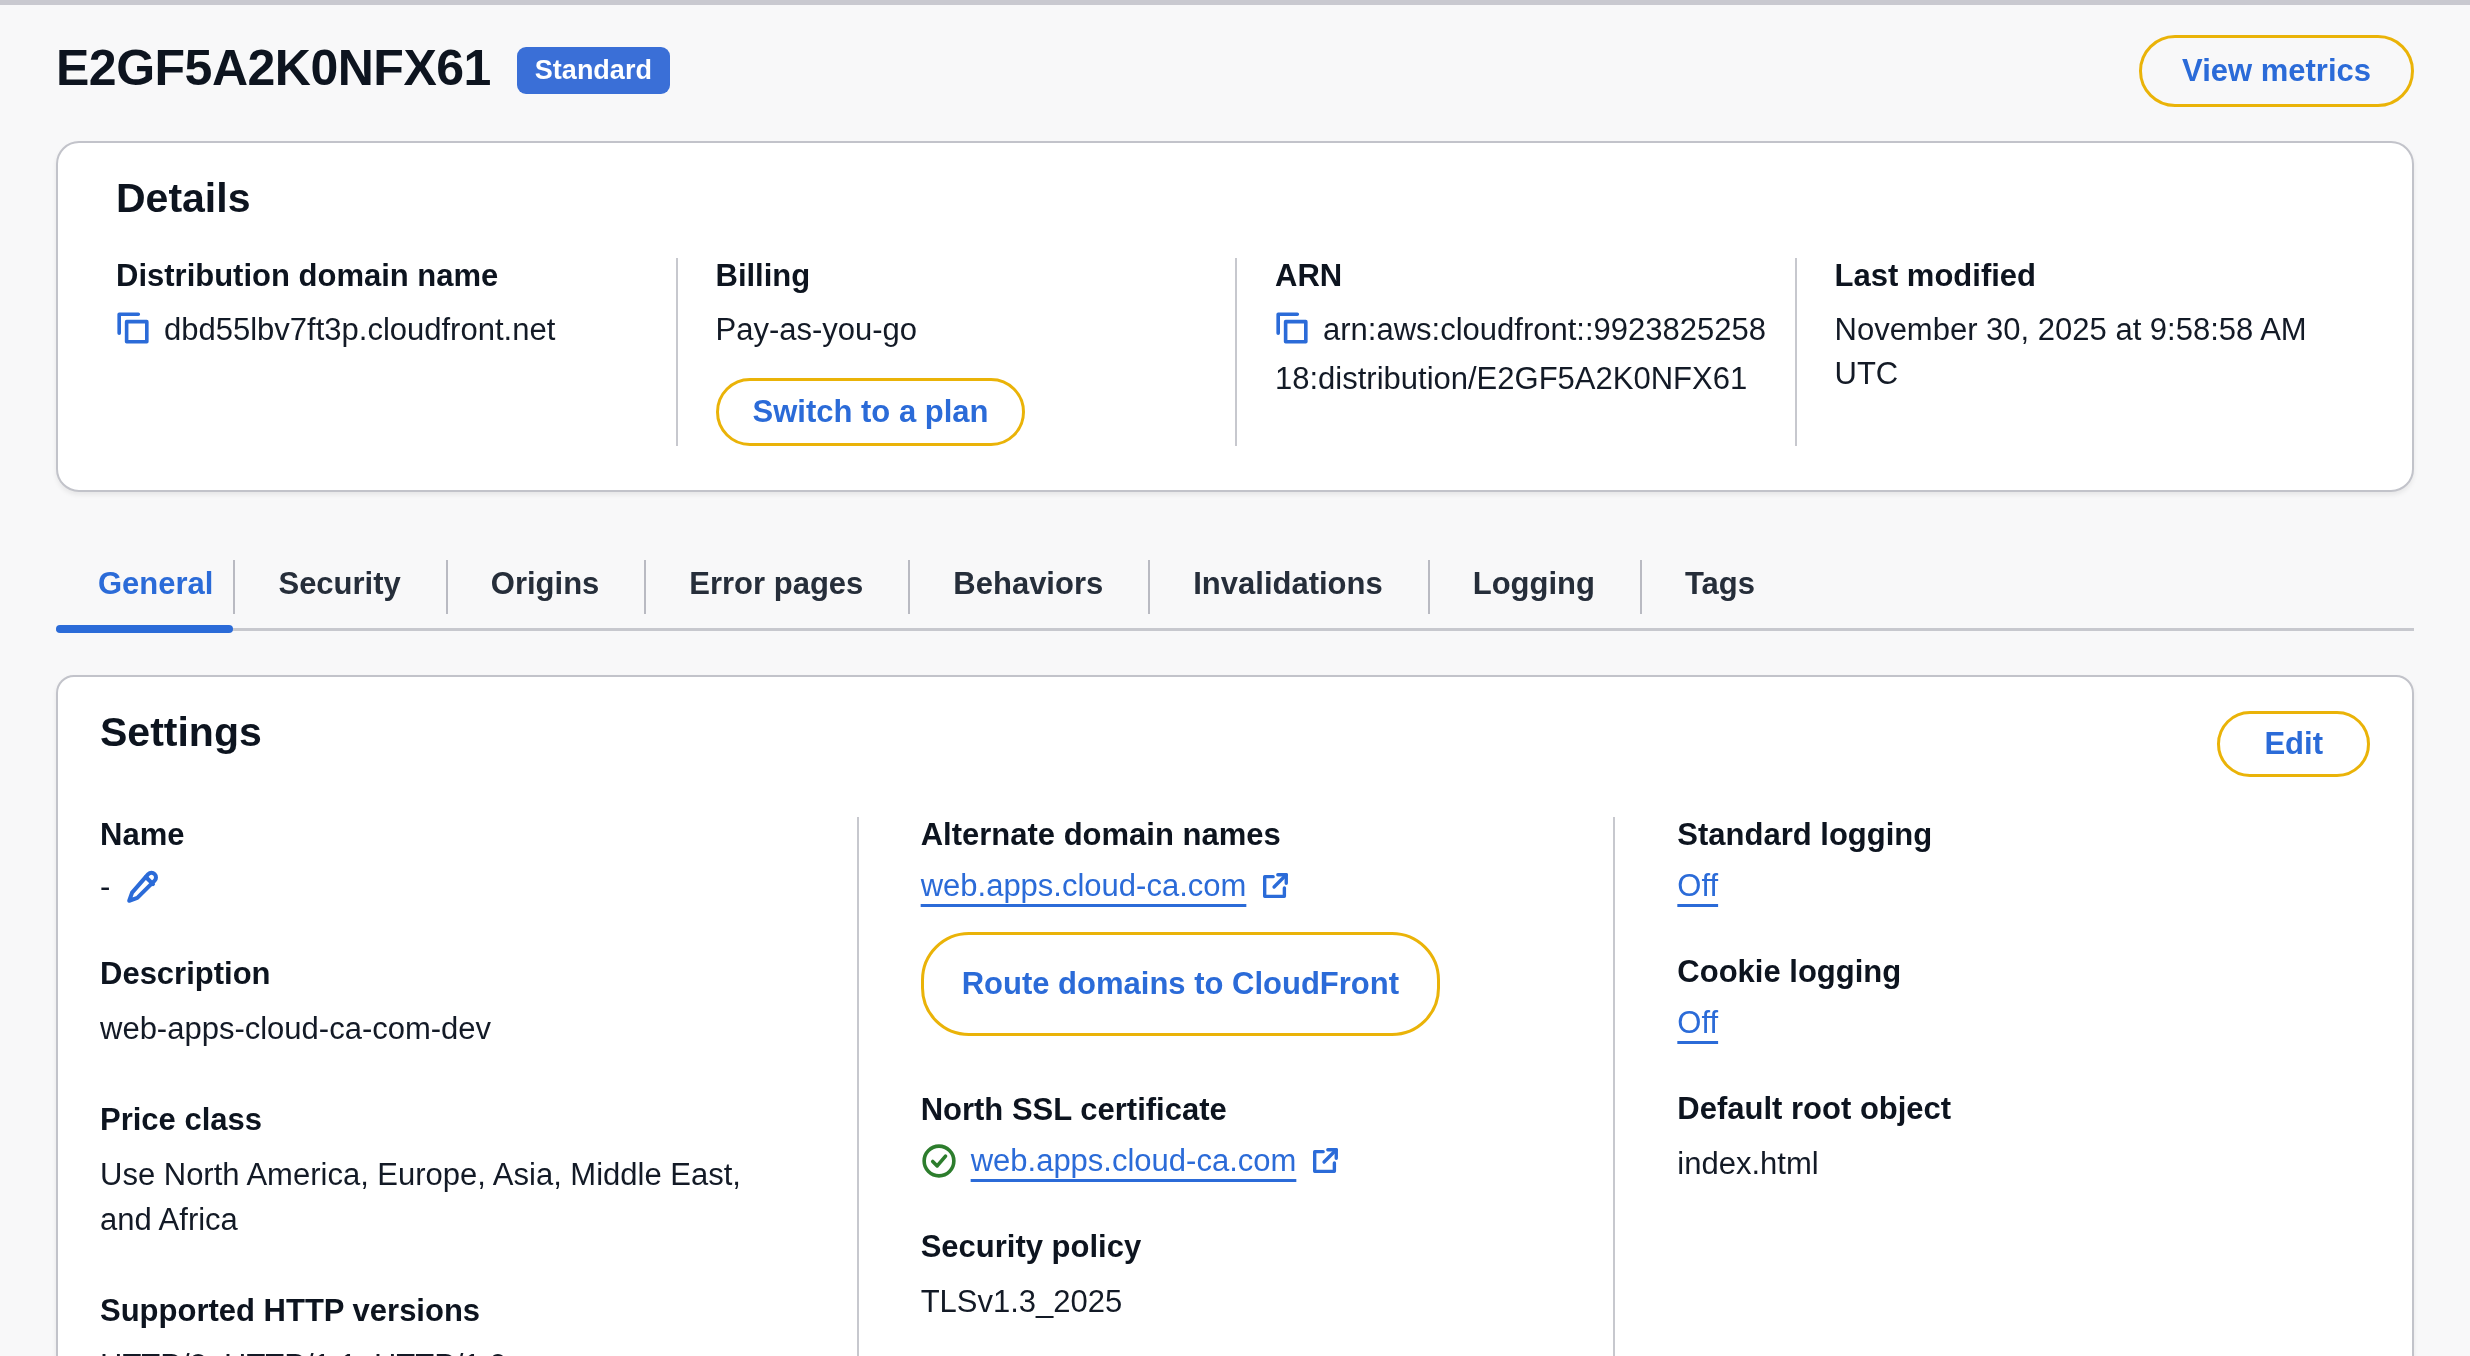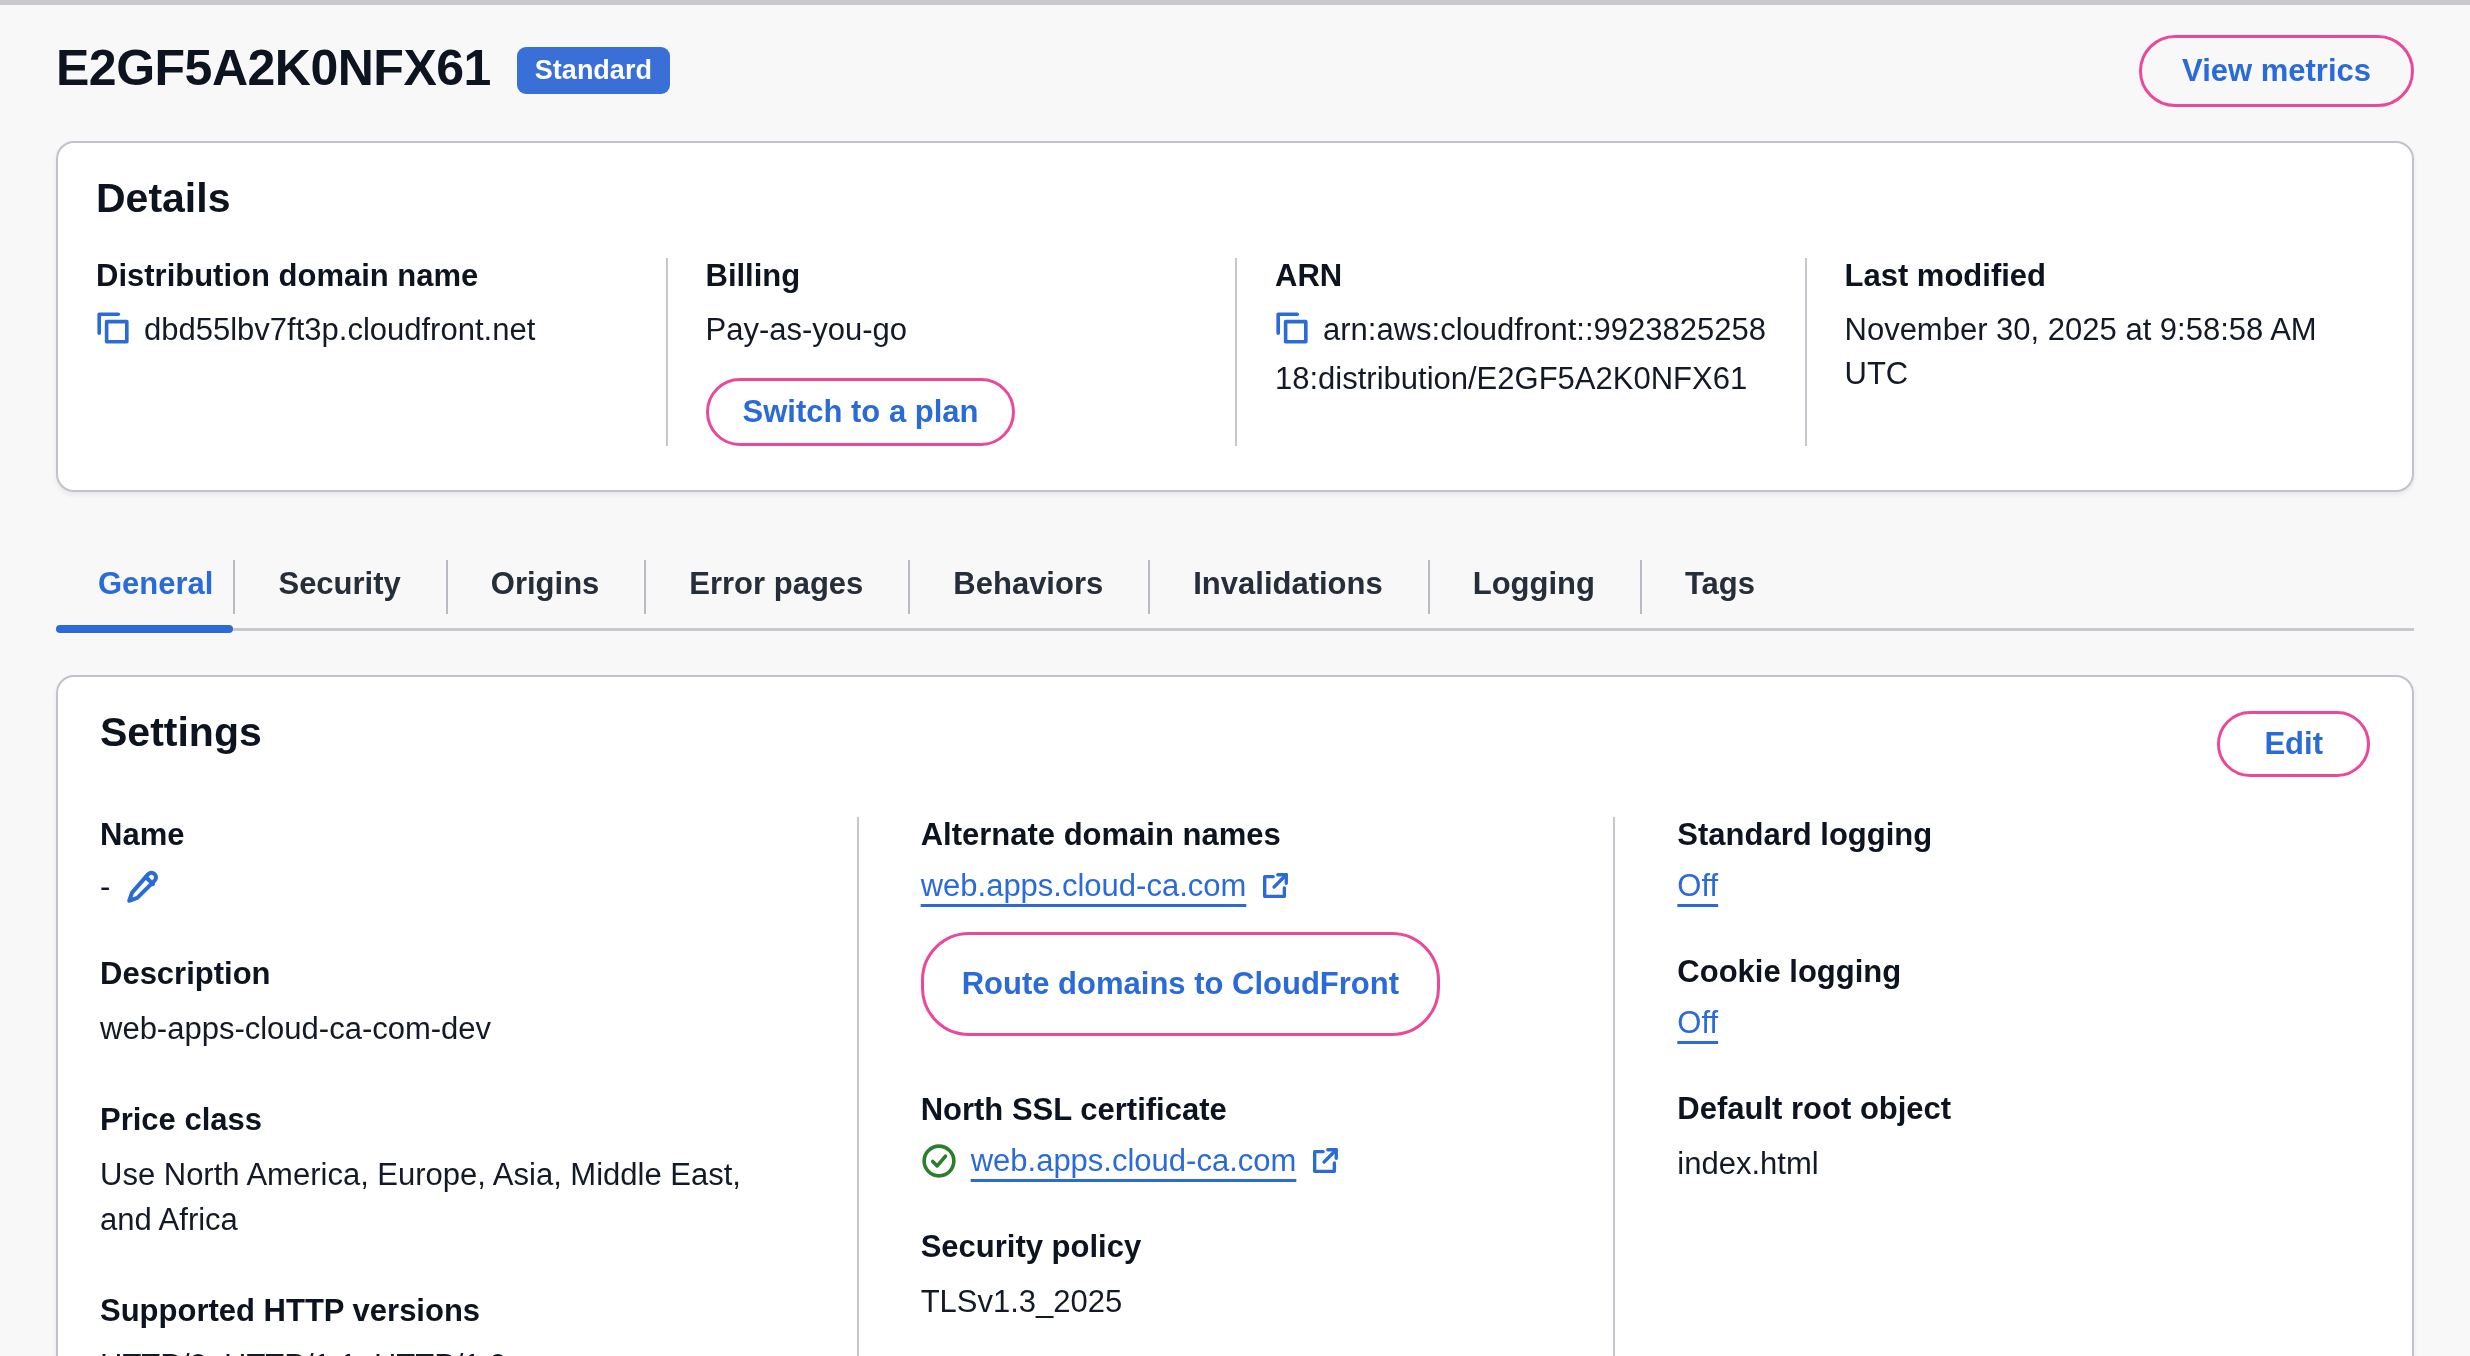--- a/index.html
+++ b/index.html
@@ -14,32 +14,32 @@
 
   
   .page-header { display:flex; justify-content:space-between; align-items:flex-start; }
   .title-wrap { display:flex; align-items:center; gap:26px; }
   h1.title { font-size:50px; font-weight:800; letter-spacing:-0.5px; color:#0d141f; margin-top:8px; }
   .badge {
     background:#3a6fd7; color:#ffffff; font-size:27px; font-weight:700;
     padding:8px 18px; border-radius:9px; margin-top:12px; display:inline-block;
   }
   .btn {
-    display:inline-block; background:transparent; border:3px solid #ec4899; color:#2b6bd8;
+    display:inline-block; background:transparent; border:3px solid #eab308; color:#2b6bd8;
     font-family:"Liberation Sans", sans-serif; font-size:31px; font-weight:700;
     border-radius:48px; padding:15px 40px; cursor:pointer; white-space:nowrap;
   }
   .page-header .btn { margin-top:4px; }
 
   
   .card {
     background:#ffffff; border:2px solid #c2c3ca; border-radius:18px;
     box-shadow:0 3px 5px rgba(0,0,0,0.07);
   }
-  .details-card { margin-top:34px; padding:32px 38px 44px; }
+  .details-card { margin-top:34px; padding:32px 58px 44px;border-radius:23px; }
   h2.card-title { font-size:41px; font-weight:800; color:#0d141f; }
 
   .fields-grid { display:grid; grid-template-columns:1fr 1fr 1fr 1fr; margin-top:36px; }
   .field { padding-right:28px; }
   .field + .field { border-left:2px solid #c7c8ce; padding-left:38px; }
   .flabel { font-size:31px; font-weight:700; margin-bottom:14px; color:#0d141f; }
   .fvalue { font-size:31px; line-height:1.42; color:#131a26; }
   .fvalue.arn { max-width:505px; word-break:break-all; }
   .fvalue .icon-lead { margin-right:14px; vertical-align:-5px; display:inline-block; }
   .field .btn { margin-top:26px; padding:13px 34px; }

